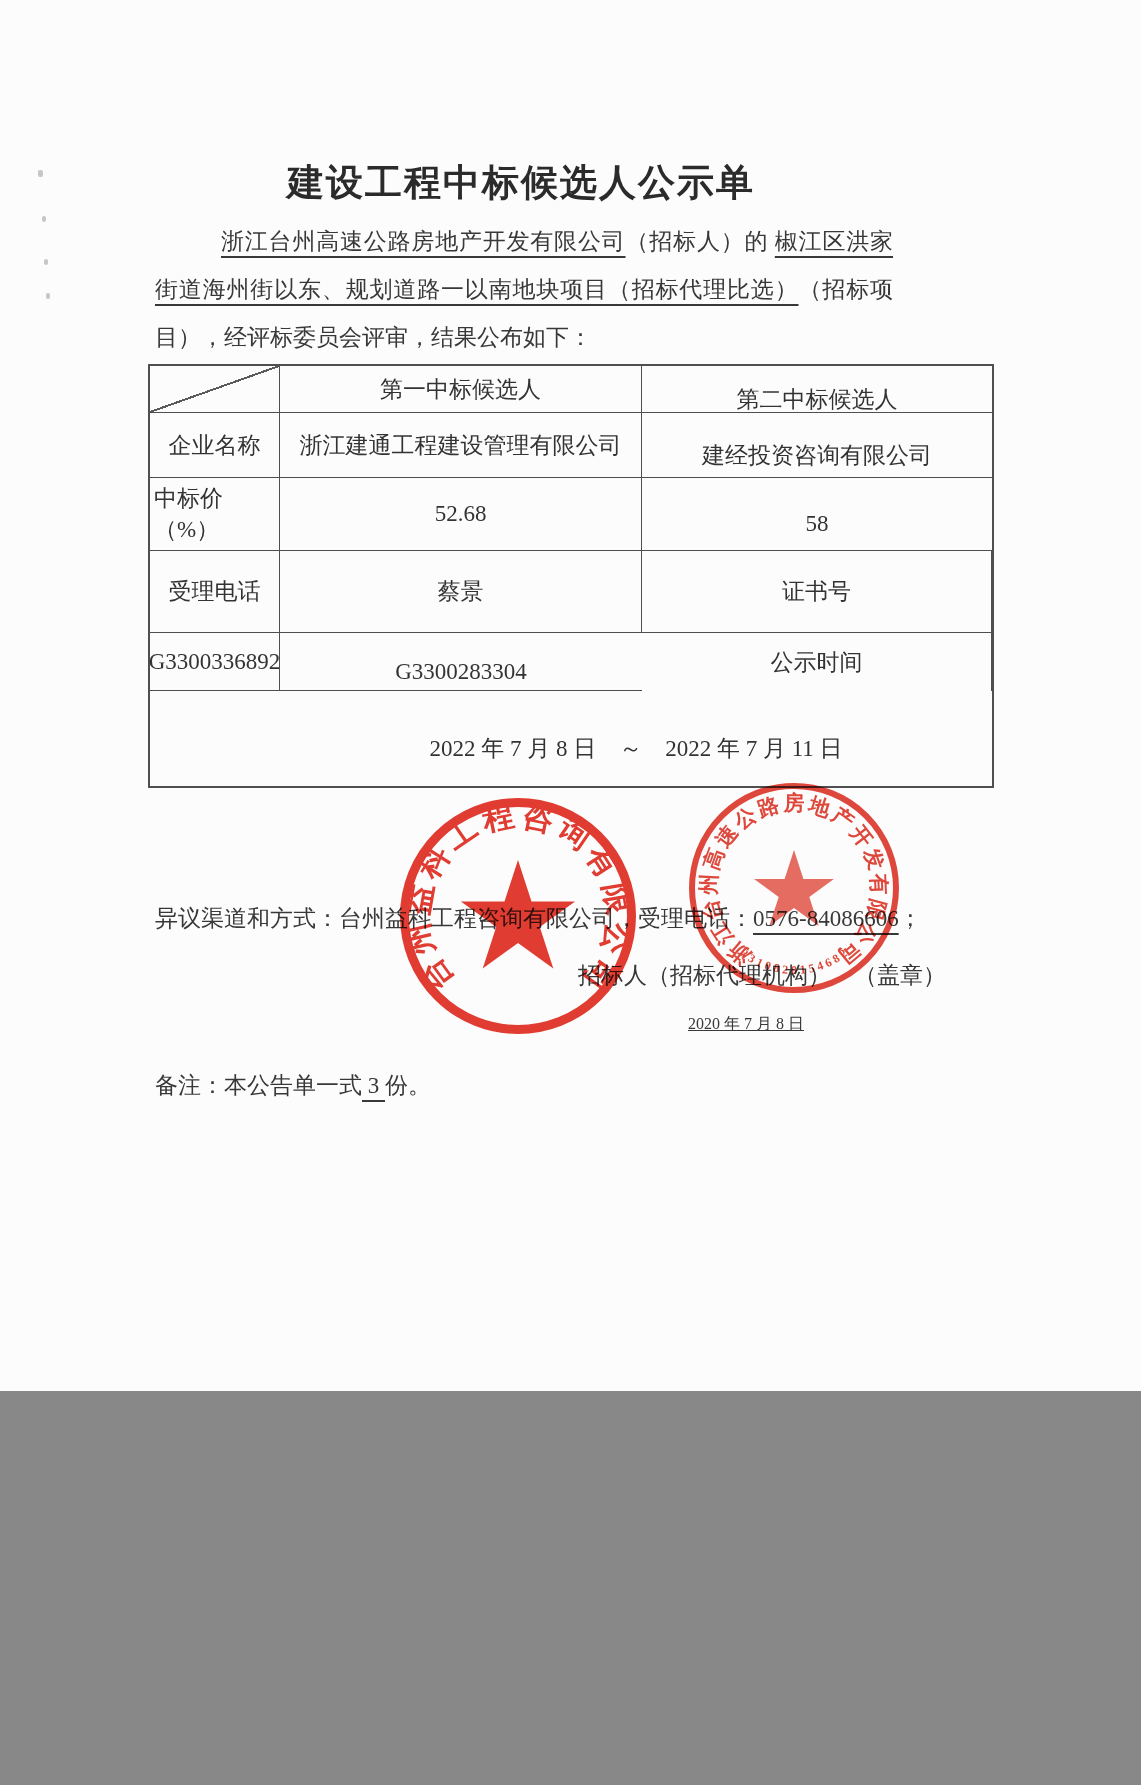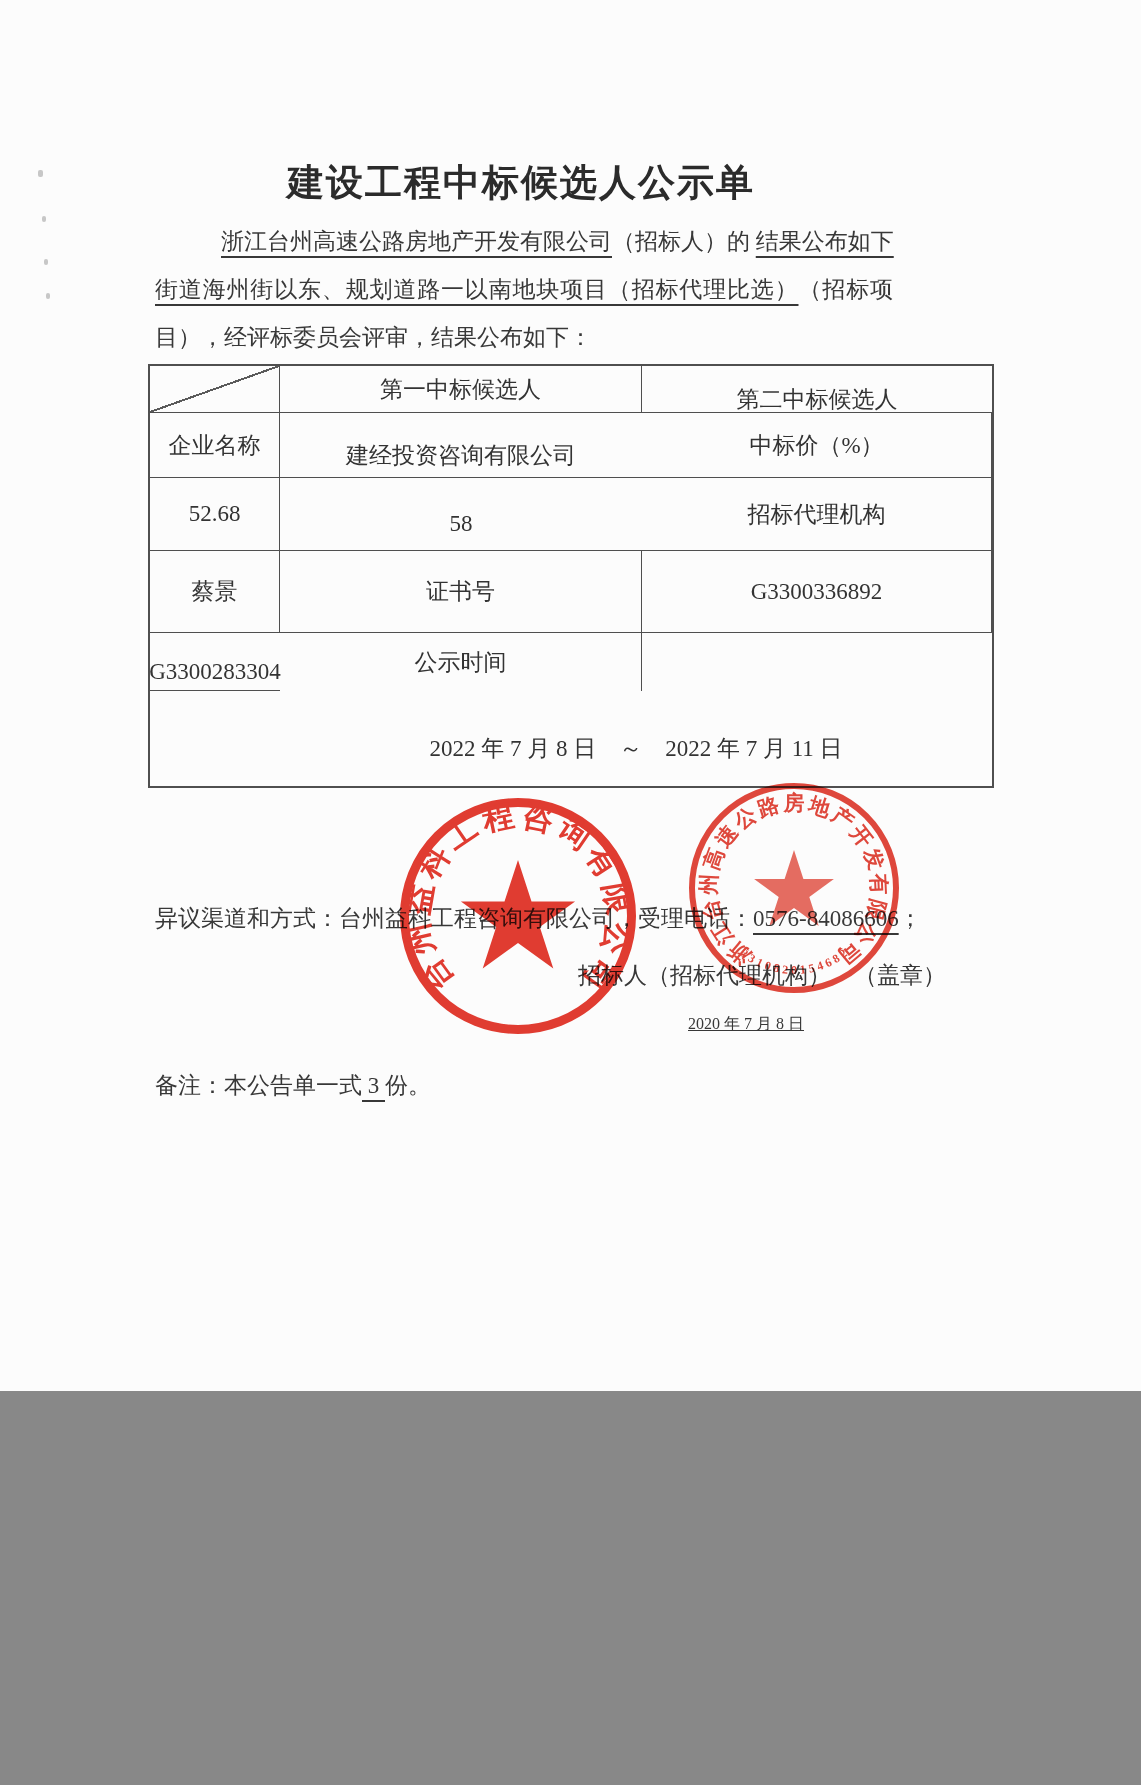--- a/index.html
+++ b/index.html
@@ -63,39 +63,40 @@
 <div class="page">
 
   <div class="speck" style="left:38px;top:170px;width:5px;height:7px;"></div>
   <div class="speck" style="left:42px;top:216px;width:4px;height:6px;"></div>
   <div class="speck" style="left:44px;top:259px;width:4px;height:6px;"></div>
   <div class="speck" style="left:46px;top:293px;width:4px;height:6px;"></div>
 
   <div class="abs doc-title">建设工程中标候选人公示单</div>
 
   <div class="abs intro">
-    <div class="line first"><span class="u">浙江台州高速公路房地产开发有限公司</span><span>（招标人）的 </span><span class="u">结果公布如下</span></div>
+    <div class="line first"><span class="u">浙江台州高速公路房地产开发有限公司</span><span>（招标人）的 </span><span class="u">椒江区洪家</span></div>
     <div class="line"><span class="u">街道海州街以东、规划道路一以南地块项目（招标代理比选）</span><span>（招标项</span></div>
     <div class="line last"><span>目），经评标委员会评审，结果公布如下：</span></div>
   </div>
 
   <div class="abs bid-table">
 
     <div class="cell diag"></div>
     <div class="cell">第一中标候选人</div>
     <div class="cell col-last">第二中标候选人</div>
 
     <div class="cell">企业名称</div>
+    <div class="cell">浙江建通工程建设管理有限公司</div>
     <div class="cell col-last">建经投资咨询有限公司</div>
 
     <div class="cell">中标价（%）</div>
     <div class="cell">52.68</div>
     <div class="cell col-last">58</div>
 
-    <div class="cell">招标代理机构</div>
+    <div class="cell">受理电话</div>
     <div class="cell">蔡景</div>
 
     <div class="cell">证书号</div>
     <div class="cell">G3300336892</div>
     <div class="cell col-last">G3300283304</div>
 
     <div class="cell row-last">公示时间</div>
     <div class="cell span2 col-last row-last">2022 年 7 月 8 日　～　2022 年 7 月 11 日</div>
   </div>
 

